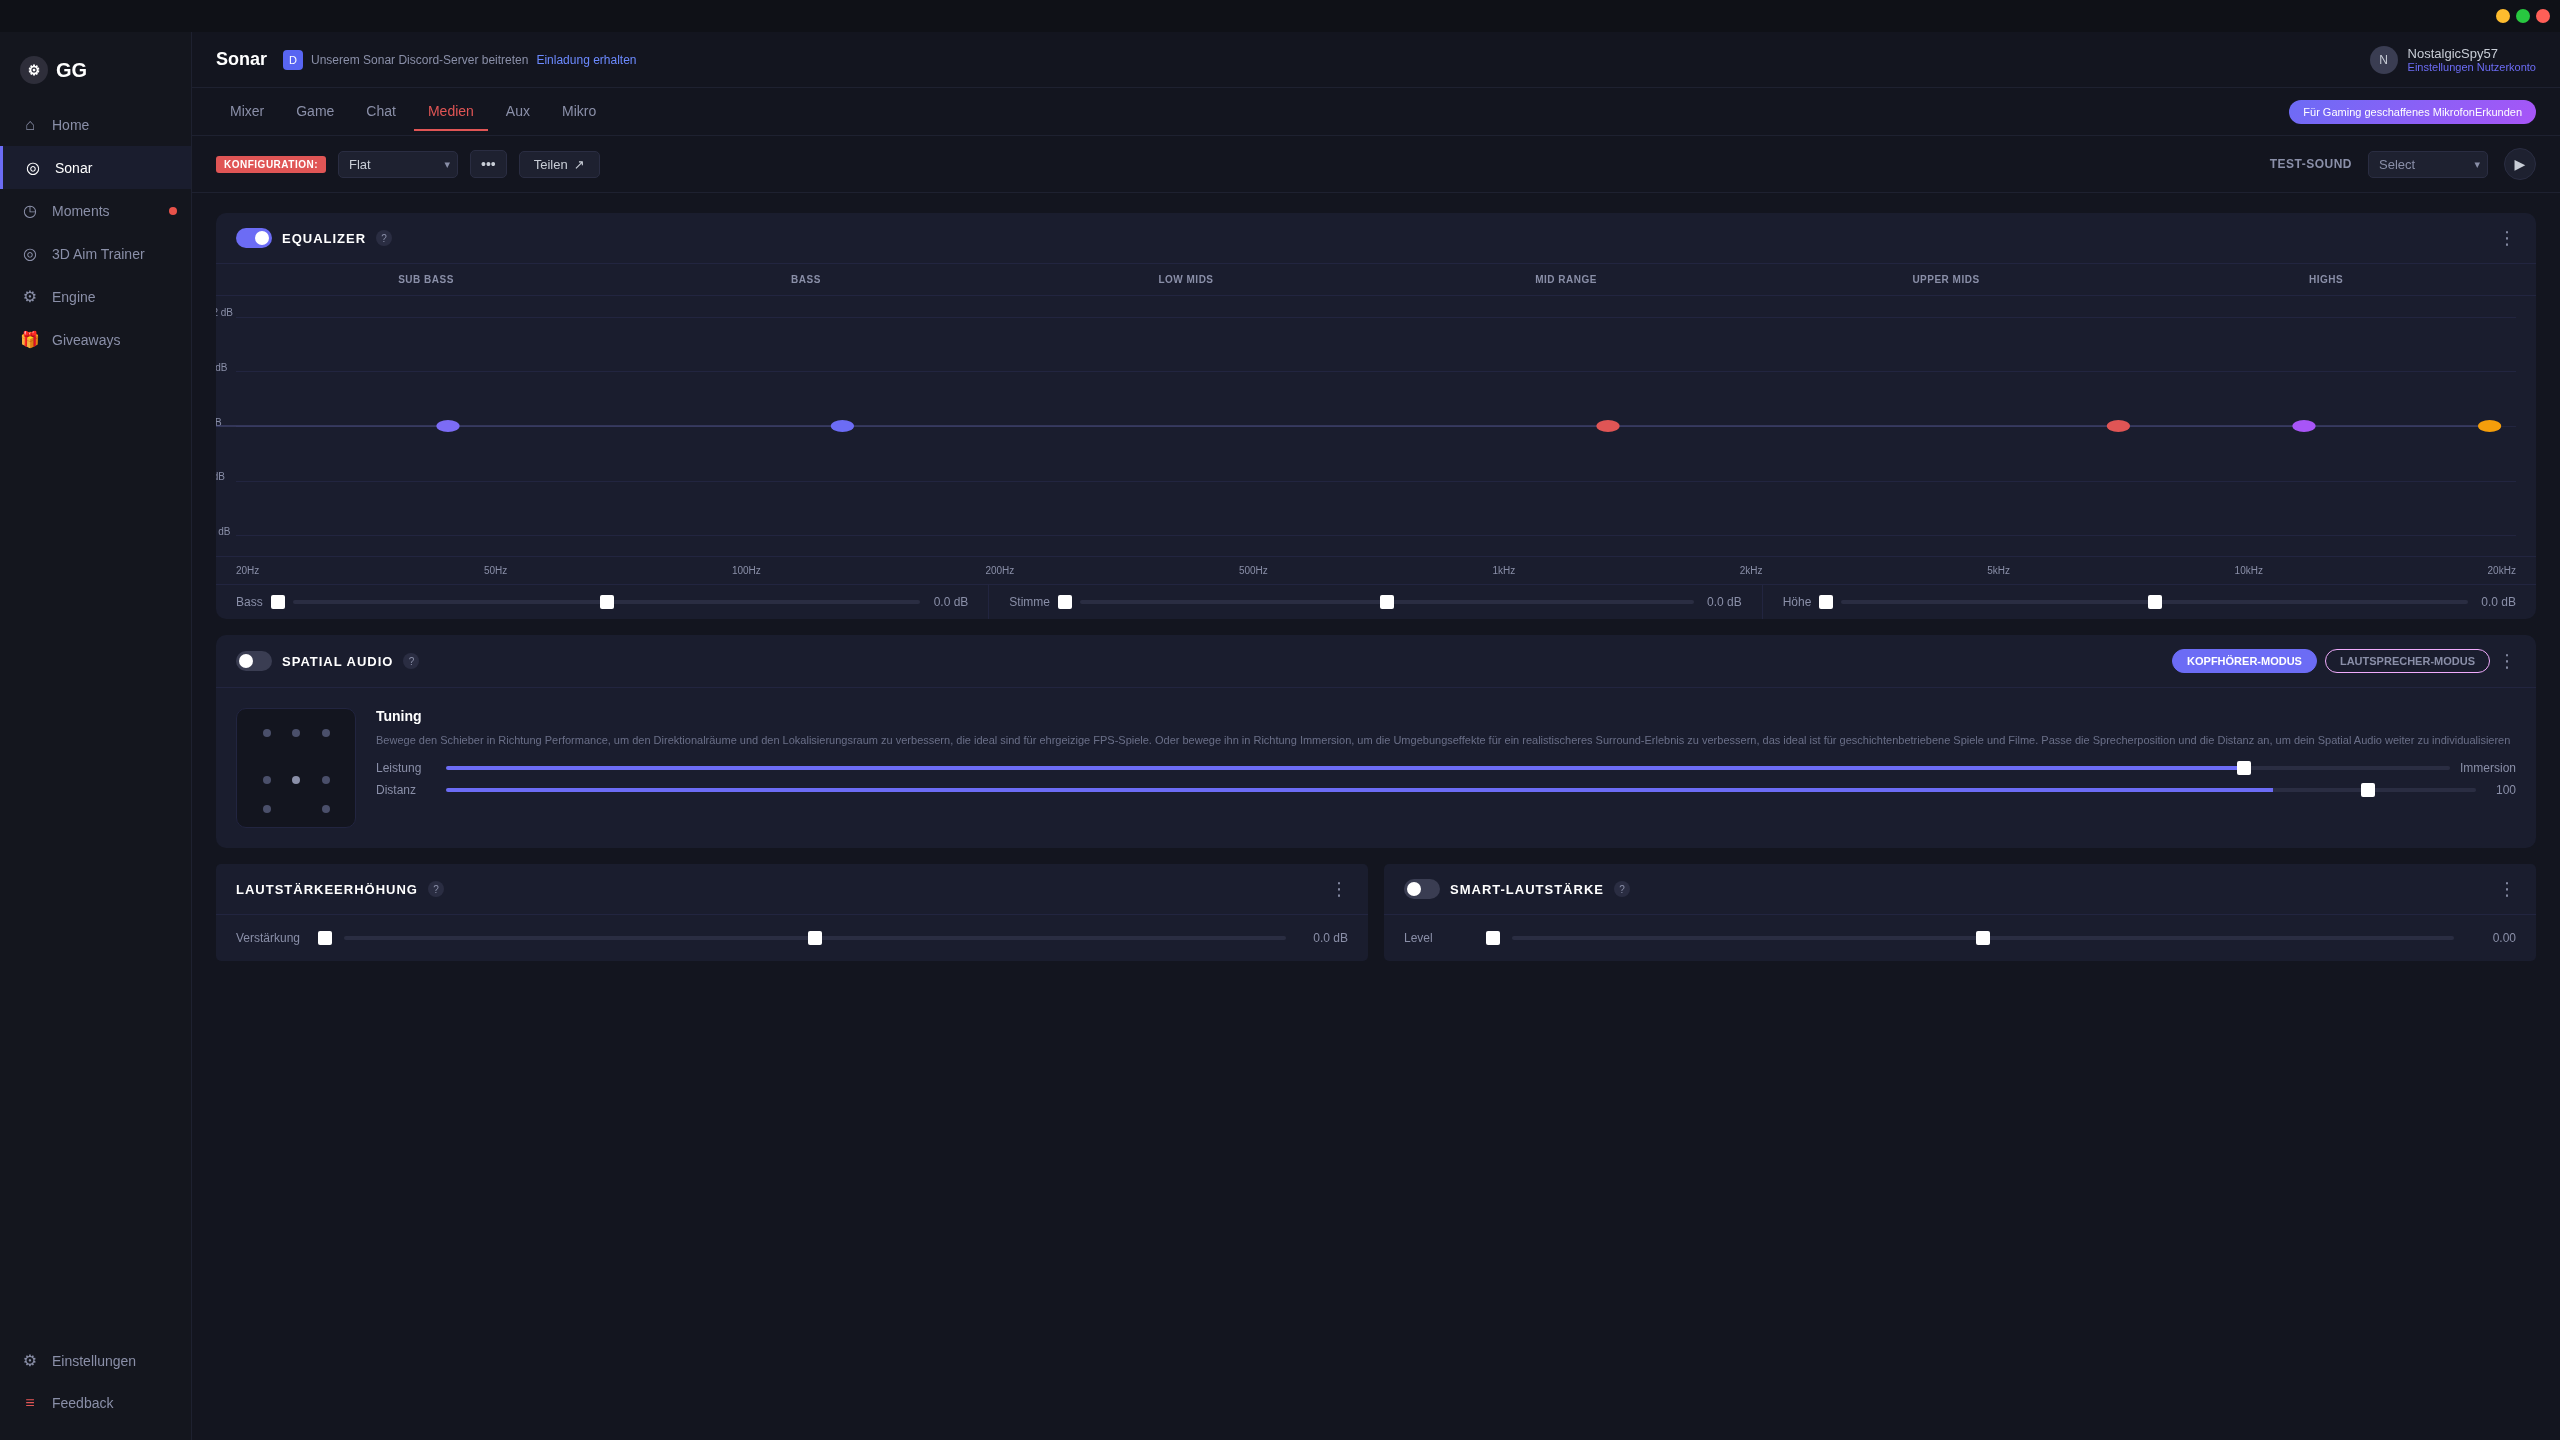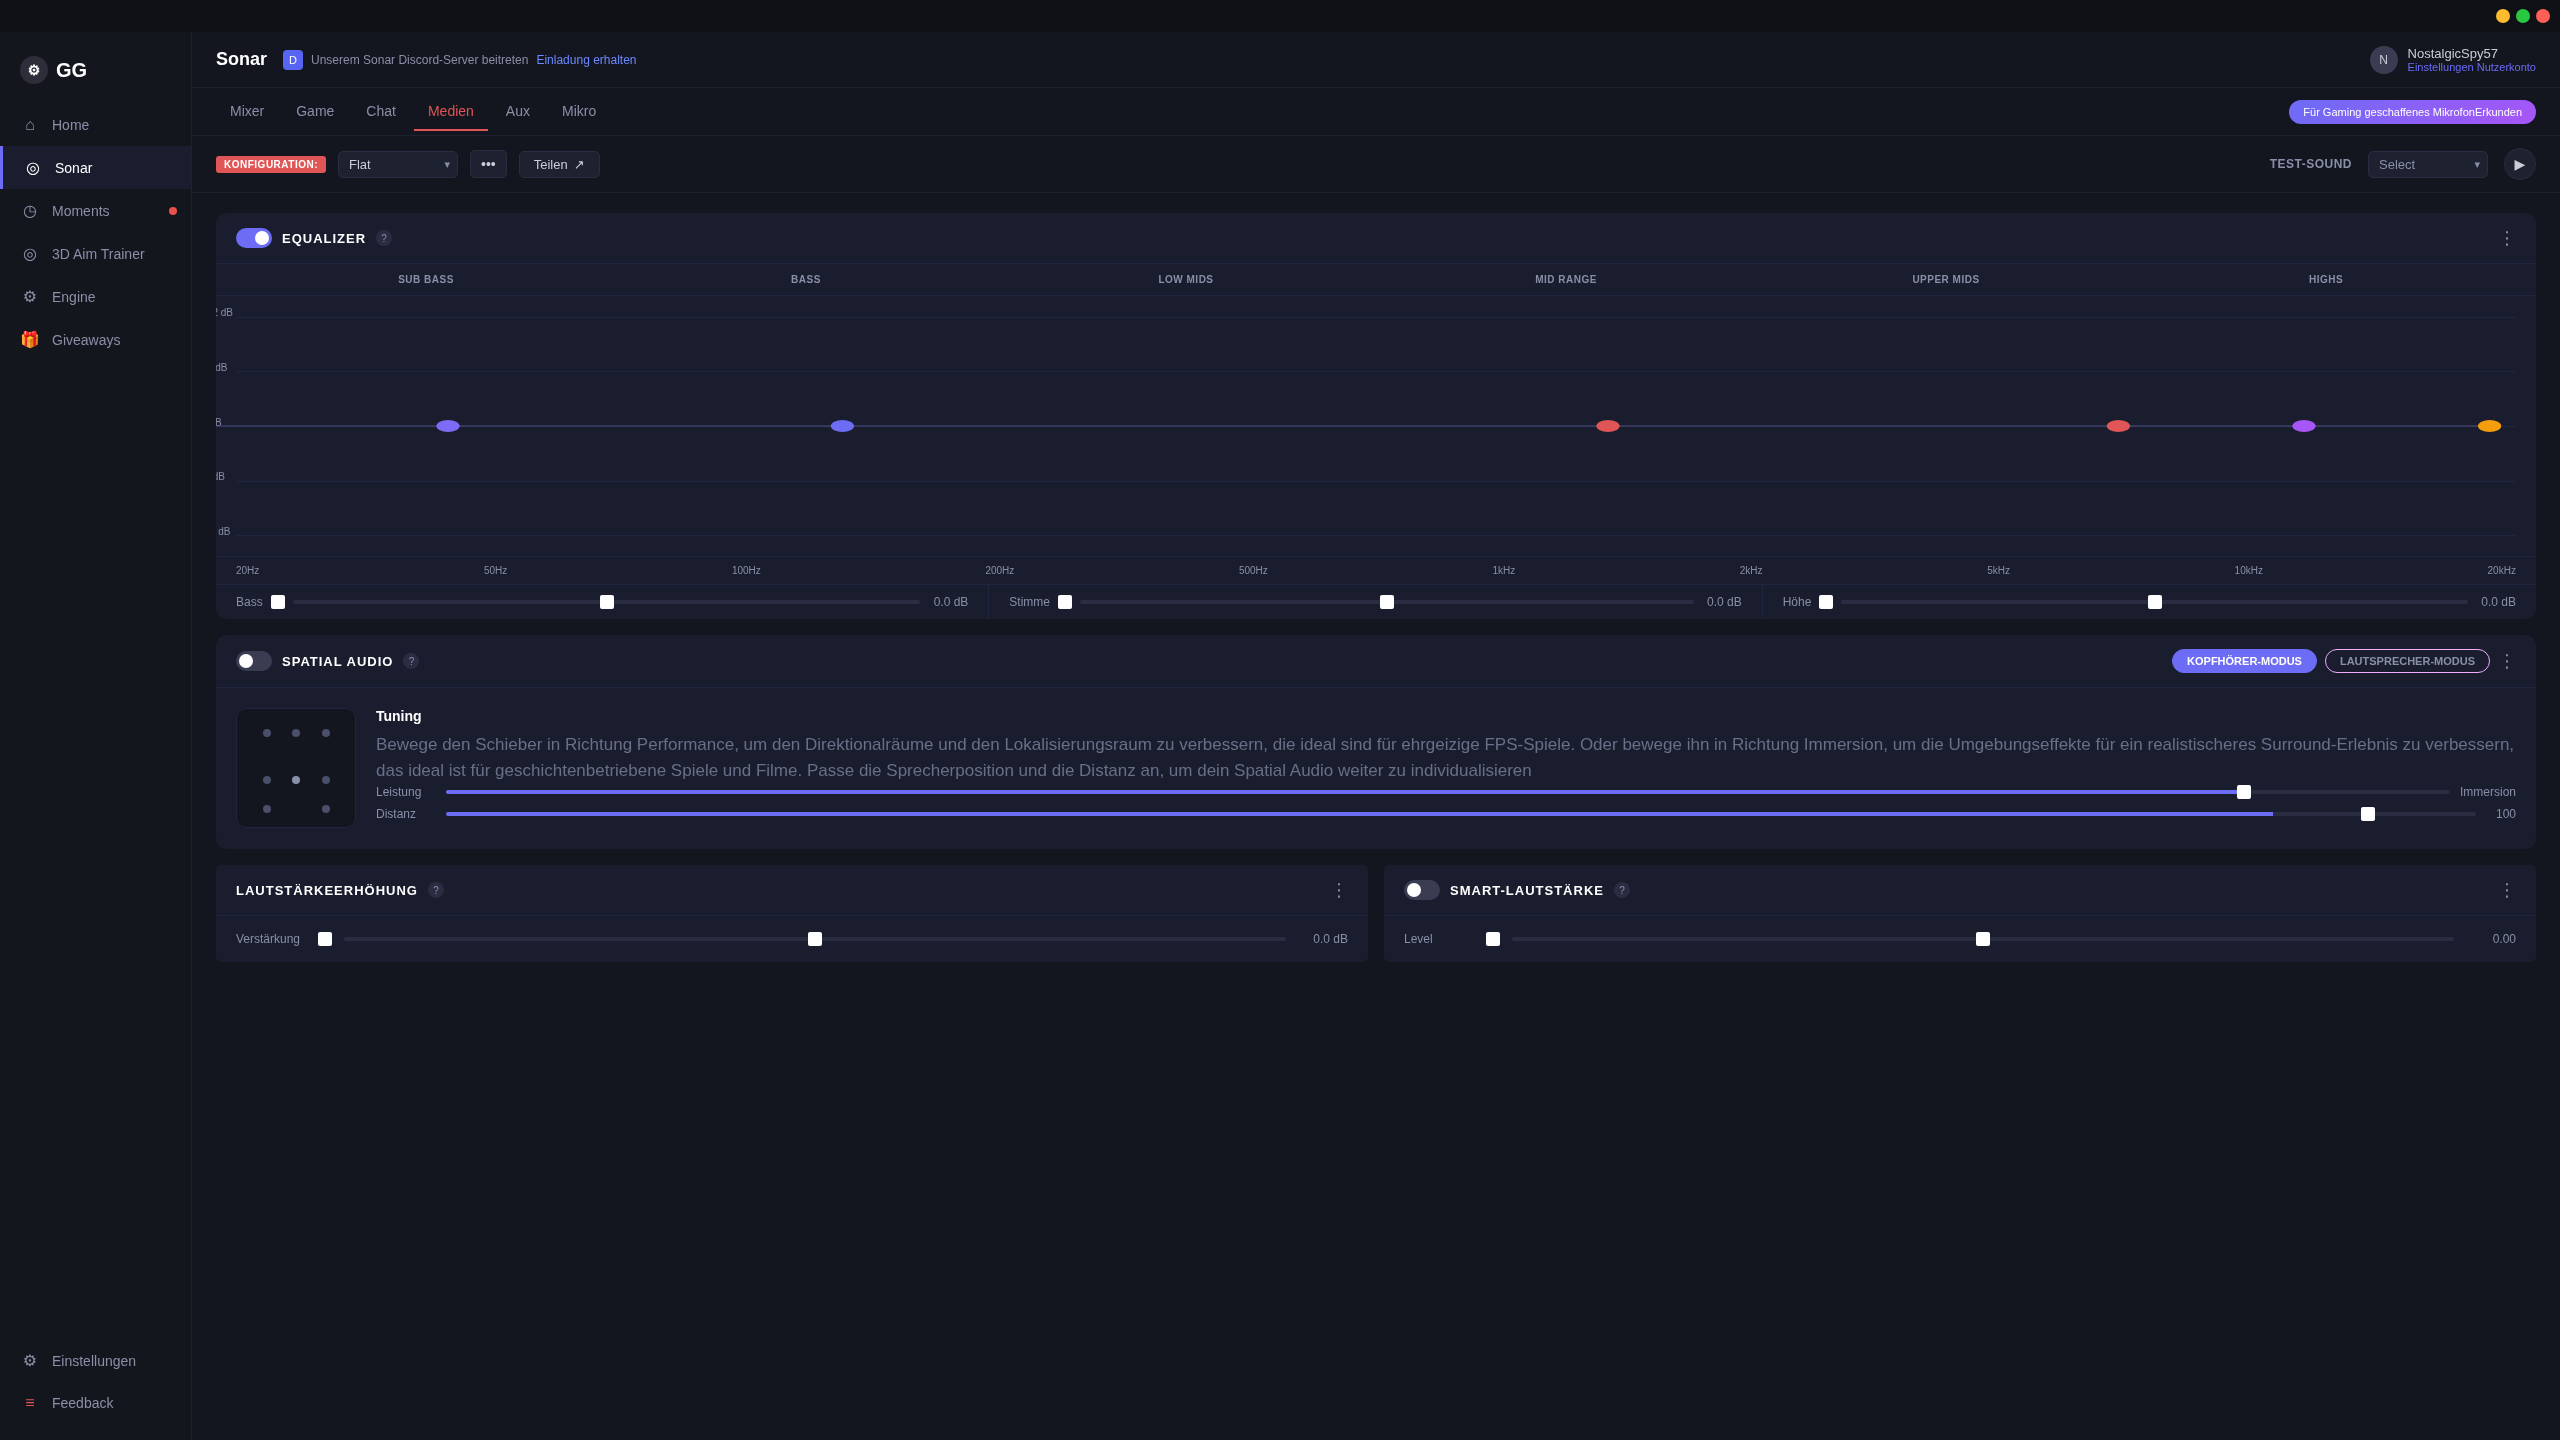--- a/index.html
+++ b/index.html
@@ -216,21 +216,21 @@
       width: 120px; height: 120px; background: #13151f; border-radius: 10px;
       position: relative; flex-shrink: 0; border: 1px solid #222540;
     }
     .spatial-dot {
       position: absolute; width: 8px; height: 8px; background: #4a4f6a;
       border-radius: 50%; transform: translate(-50%, -50%);
     }
     .spatial-dot.center { background: #8a8fa8; }
     .spatial-content { flex: 1; }
     .spatial-title { font-size: 14px; font-weight: bold; color: #fff; margin-bottom: 8px; }
-    .spatial-desc { font-size: 17px; color: #6a6f88; line-height: 1.5; margin-bottom: 2px; }
+    .spatial-desc { font-size: 11px; color: #6a6f88; line-height: 1.5; margin-bottom: 12px; }
     .spatial-slider-row { display: flex; align-items: center; gap: 10px; margin-bottom: 8px; }
     .spatial-slider-label { font-size: 12px; color: #8a8fa8; min-width: 60px; }
     .spatial-slider {
       flex: 1; height: 4px; background: #2a2d42; border-radius: 2px;
       appearance: none; cursor: pointer;
     }
     .spatial-slider::-webkit-slider-thumb {
       appearance: none; width: 14px; height: 14px; background: #fff; border-radius: 2px; cursor: pointer;
     }
     .spatial-slider.filled { background: linear-gradient(to right, #6c6cf5 90%, #2a2d42 90%); }

